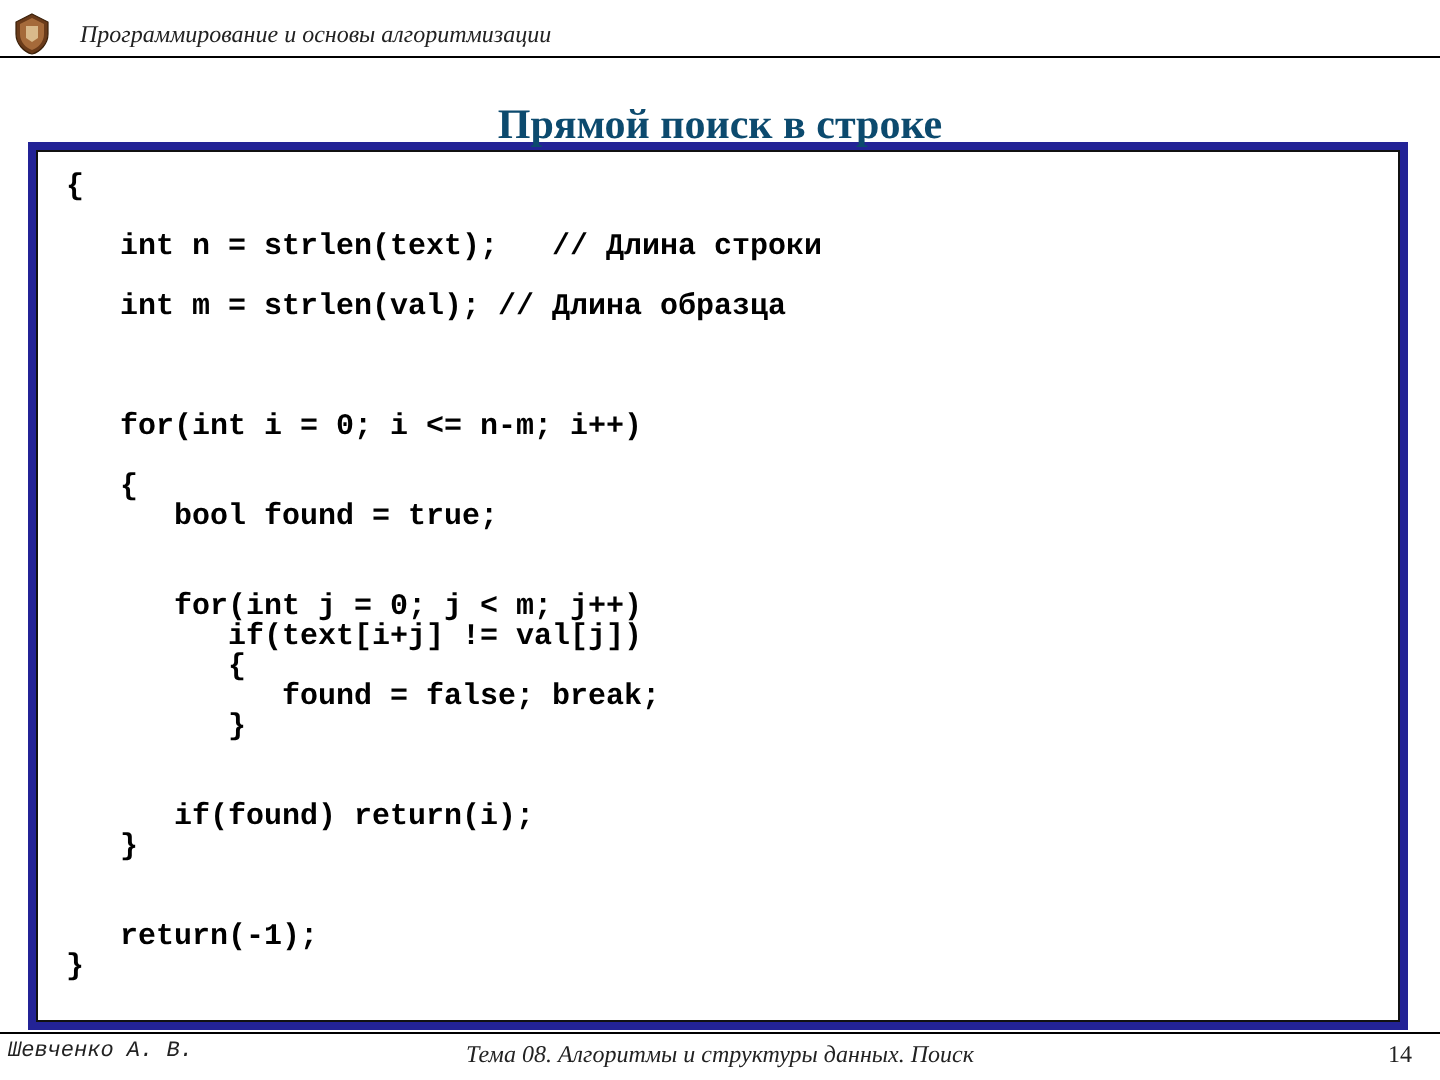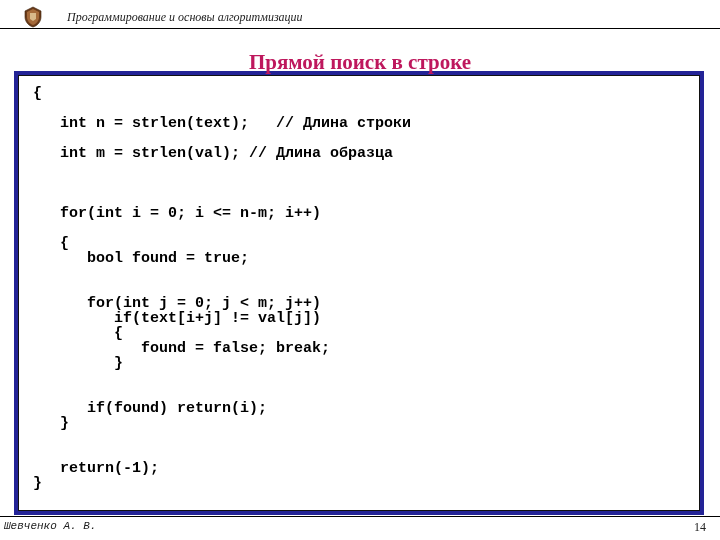--- a/index.html
+++ b/index.html
@@ -3,29 +3,29 @@
 <meta charset="utf-8">
 <style>
   * { box-sizing: border-box; margin: 0; padding: 0; }
   html, body { width: 720px; height: 540px; overflow: hidden; font-family: "Times New Roman", serif; background: #fff; }
   .slide {
     width: 720px; height: 540px; position: relative;
     background: #fff;
   }
   .header {
     position: absolute; left: 0; top: 0; width: 720px; height: 30px;
-    display: flex; align-items: center; gap: 22px; padding: 4px 4px 0 21px;
+    display: flex; align-items: center; gap: 12px; padding: 4px 4px 0 4px;
   }
   .crest { width: 24px; height: 22px; }
   .course-title { font-style: italic; font-size: 12px; color: #222; }
   .hr { position: absolute; left: 0; top: 28px; width: 720px; height: 1px; background: #000; }
 
   .title-overlay {
     position: absolute; left: 0; top: 50px; width: 720px; text-align: center;
-    font-family: "Times New Roman", serif; font-size: 21px; color: #be185d;
+    font-family: "Times New Roman", serif; font-size: 21px; color: #0c4a6e;
     font-weight: 600; z-index: 2; pointer-events: none;
   }
 
   .signature {
     position: absolute; left: 28px; top: 53px;
     font-family: "Courier New", monospace; font-weight: bold; font-size: 15px;
     color: #46406a; z-index: 3; pointer-events: none; white-space: nowrap;
   }
 
   .code-bg {
@@ -93,15 +93,16 @@
 
       if(found) return(i);
    }
 
 
    return(-1);
 }</div>
 
   <div class="footer"></div>
   <div class="author">Шевченко А. В.</div>
+  <div class="topic">Тема 08. Алгоритмы и структуры данных. Поиск</div>
   <div class="pagenum">14</div>
 
 </div>
 
 </body></html>

